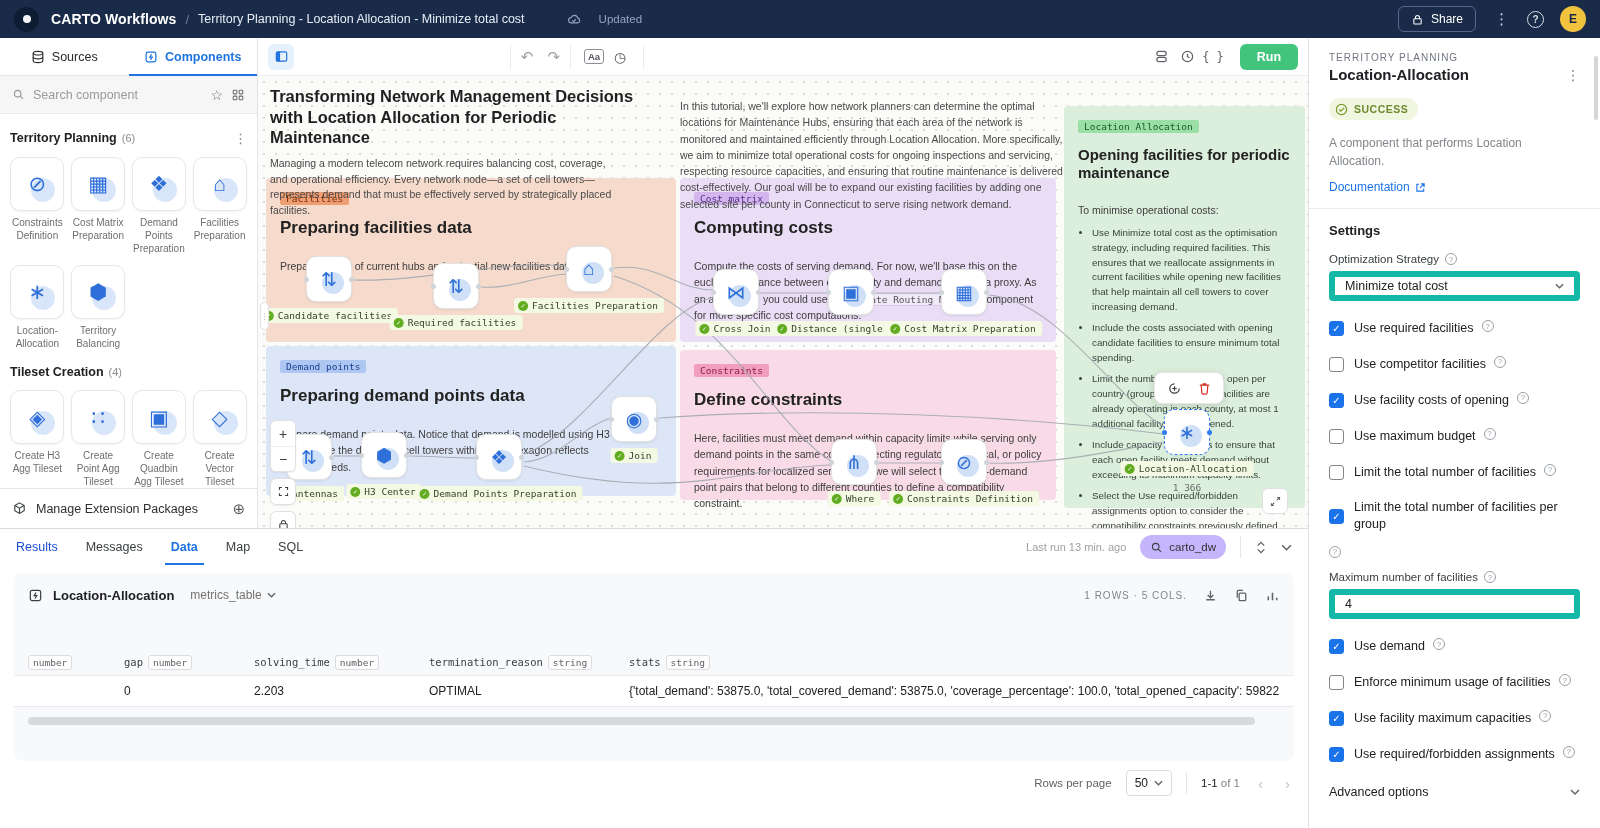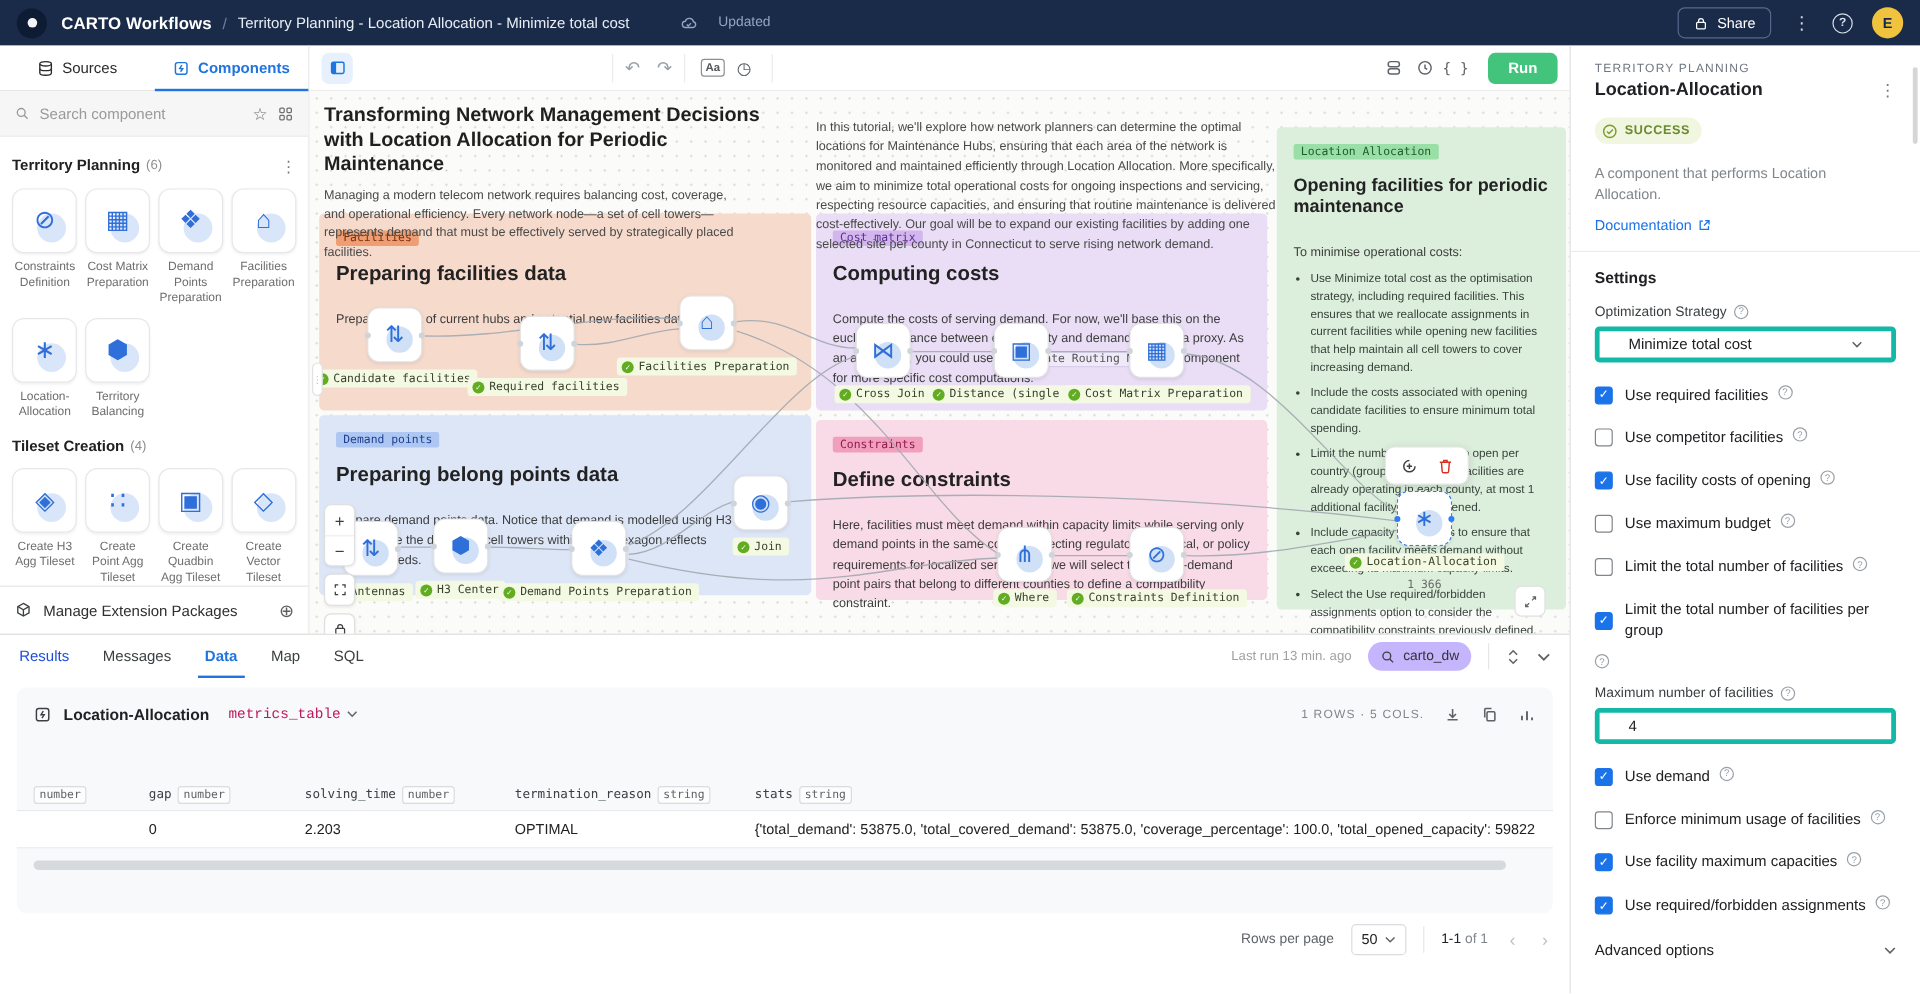--- a/index.html
+++ b/index.html
@@ -101,21 +101,21 @@
   .btab.disabled { color:#1d4ed8; }
   .btab.active { color:#1f74e0; font-weight:bold; }
   .btab.active::after { content:''; position:absolute; left:-6px; right:-6px; bottom:0; height:2px; background:#1f74e0; }
   .btabs-right { margin-left:auto; display:flex; align-items:center; gap:14px; }
   .lastrun { font-size:11px; color:#a0a0a0; }
   .conn-pill { height:24px; border-radius:12px; background:#c4b5fd; display:flex; align-items:center; gap:6px; padding:0 10px; font-size:11.5px; color:#333; cursor:pointer; }
   .vline { width:1px; height:22px; background:#e6e6e6; }
   .tablecard { position:absolute; left:14px; right:14px; top:44px; height:188px; background:#f8f9fa; border-radius:8px; }
   .tc-head { height:44px; display:flex; align-items:center; gap:10px; padding:0 14px; }
   .tc-src { font-size:13px; font-weight:bold; color:#202124; }
-  .tc-table { font-size:12px; color:#be185d; display:flex; align-items:center; gap:5px; margin-left:6px; cursor:pointer;font-family:Liberation Mono, monospace; }
+  .tc-table { font-size:12px; color:#737373; display:flex; align-items:center; gap:5px; margin-left:6px; cursor:pointer; }
   .tc-right { margin-left:auto; display:flex; align-items:center; gap:16px; }
   .tc-meta { font-size:10px; color:#80868b; letter-spacing:1px; }
   .cols-row, .data-row { display:flex; align-items:center; padding:0 14px; }
   .cols-row { height:26px;margin-top:32px; }
   .col-c { display:flex; align-items:center; gap:5px; }
   .col-name { font-family:"DejaVu Sans Mono",monospace; font-size:10.5px; color:#3c4043; }
   .type-badge { font-family:"DejaVu Sans Mono",monospace; font-size:9.5px; color:#5f6368; background:#fdfdfd; border:1px solid #dadce0; border-radius:3px; padding:1px 4px; }
   .c0{width:96px;} .c1{width:130px;} .c2{width:175px;} .c3{width:200px;} .c4{flex:1;}
   .data-row { height:32px; background:#fff; border-top:1px solid #e8eaed; border-bottom:1px solid #e8eaed; font-size:12px; color:#202124; }
   .data-row .cell { white-space:nowrap; overflow:hidden; }
@@ -134,21 +134,21 @@
   .rp-title-row { display:flex; align-items:center; margin-top:3px; }
   .rp-title { font-size:15px; font-weight:bold; color:#202124; }
   .rp-kebab { margin-left:auto; color:#7a7a7a; font-size:14px; cursor:pointer; }
   .succ-badge { margin-top:15px; display:inline-flex; align-items:center; gap:6px; height:22px; border-radius:12px; padding:0 10px 0 6px; font-size:10.5px; font-weight:bold; letter-spacing:.5px; }
   .rp-desc { margin-top:14px; font-size:12px; color:#80868b; line-height:1.5; width:244px; }
   .rp-doc { margin-top:10px; display:flex; align-items:center; gap:5px; font-size:12px; color:#1a73e8; cursor:pointer; }
   .rp-hr { height:1px; background:#ececec; margin:14px -20px 0; }
   .rp-settings { margin-top:14px; font-size:13px; font-weight:bold; color:#202124; }
   .f-label { margin-top:15px; display:flex; align-items:center; gap:6px; font-size:11.5px; color:#3c4043; }
   .qmark { width:12px; height:12px; border:1px solid #9aa0a6; border-radius:50%; color:#9aa0a6; font-size:8px; display:inline-flex; align-items:center; justify-content:center; flex:none; }
-  .rp-select, .rp-input { margin-top:6px; height:30px; border:4px solid #14b8a6; border-radius:4px; display:flex; align-items:center; padding:0 24px; font-size:12.5px; color:#202124; cursor:pointer; }
+  .rp-select, .rp-input { margin-top:6px; height:30px; border:6px solid #14b8a6; border-radius:4px; display:flex; align-items:center; padding:0 10px; font-size:12.5px; color:#202124; cursor:pointer; }
   .rp-select span { flex:1; }
   .rp-input input { border:none; outline:none; width:100%; font-size:12.5px; color:#202124; font-family:"Liberation Sans",sans-serif; }
   .cb-row { margin-top:19px; display:flex; align-items:flex-start; gap:10px; }
   .cb { width:15px; height:15px; border-radius:3px; border:1.5px solid #80868b; background:#fff; flex:none; position:relative; margin-top:1px; cursor:pointer; }
   .cb.on { background:#1a73e8; border-color:#1a73e8; }
   .cb.on::after { content:'✓'; position:absolute; inset:0; color:#fff; font-size:10px; display:flex; align-items:center; justify-content:center; }
   .cb-label { font-size:12.5px; color:#202124; line-height:1.35; display:inline; }
   .cb-text { display:flex; align-items:flex-start; gap:8px; flex-wrap:wrap; }
   .q-below { margin-top:7px; margin-left:0; }
   .adv-row { margin-top:22px; display:flex; align-items:center; font-size:12.5px; color:#202124; cursor:pointer; }
@@ -360,21 +360,21 @@
             </div>
 
             <div class="wgroup" style="left: 422px; top: 102px; width: 376px; height: 164px; background: rgb(233, 222, 245);">
               <span class="wtag" style="background: rgb(212, 182, 238); color: rgb(92, 47, 146);">Cost matrix</span>
               <h2>Computing costs</h2>
               <p class="gbody" style="width:348px"><span>Compute the costs of serving demand. For now, we'll base this on the euclidean distance between each facility and demand point as a proxy. As an alternative, you could use the </span><span class="codechip">Create Routing Matrix</span><span> component for more specific cost computations.</span></p>
             </div>
 
             <div class="wgroup" style="left: 8px; top: 270px; width: 410px; height: 150px; background: rgb(221, 230, 247);">
               <span class="wtag" style="background: rgb(174, 199, 242); color: rgb(29, 63, 143);">Demand points</span>
-              <h2>Preparing belong points data</h2>
+              <h2>Preparing demand points data</h2>
               <p class="gbody" style="width:330px">Prepare demand points data. Notice that demand is modelled using H3 cells, where the density of cell towers within each hexagon reflects network needs.</p>
             </div>
 
             <div class="wgroup" style="left: 422px; top: 274px; width: 376px; height: 150px; background: rgb(248, 219, 230);">
               <span class="wtag" style="background: rgb(242, 158, 189); color: rgb(143, 29, 74);">Constraints</span>
               <h2>Define constraints</h2>
               <p class="gbody" style="width:352px">Here, facilities must meet demand within capacity limits while serving only demand points in the same county, reflecting regulatory, logistical, or policy requirements for localized service. So, we will select the facility-demand point pairs that belong to different counties to define a compatibility constraint.</p>
             </div>
 
             <div class="wgroup" style="left: 806px; top: 30px; width: 241px; height: 402px; background: rgb(220, 239, 220);">

